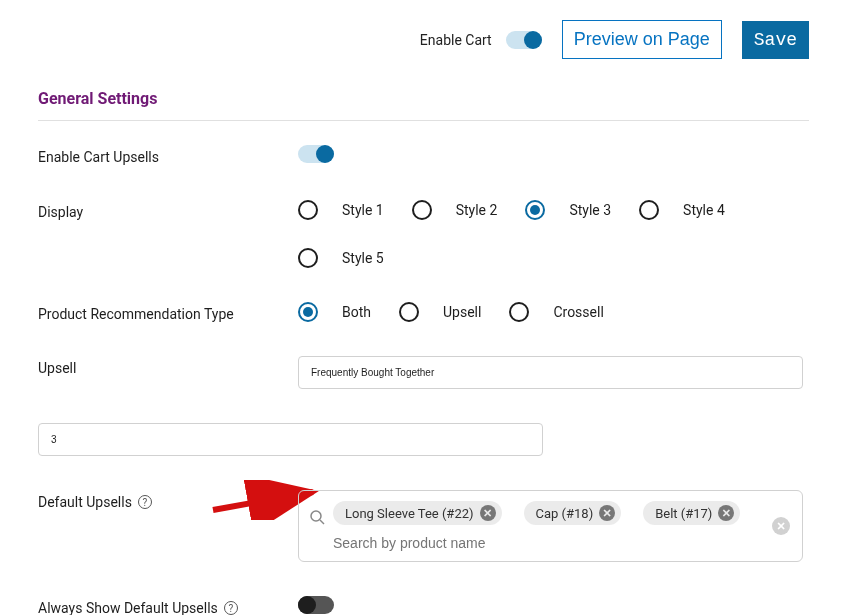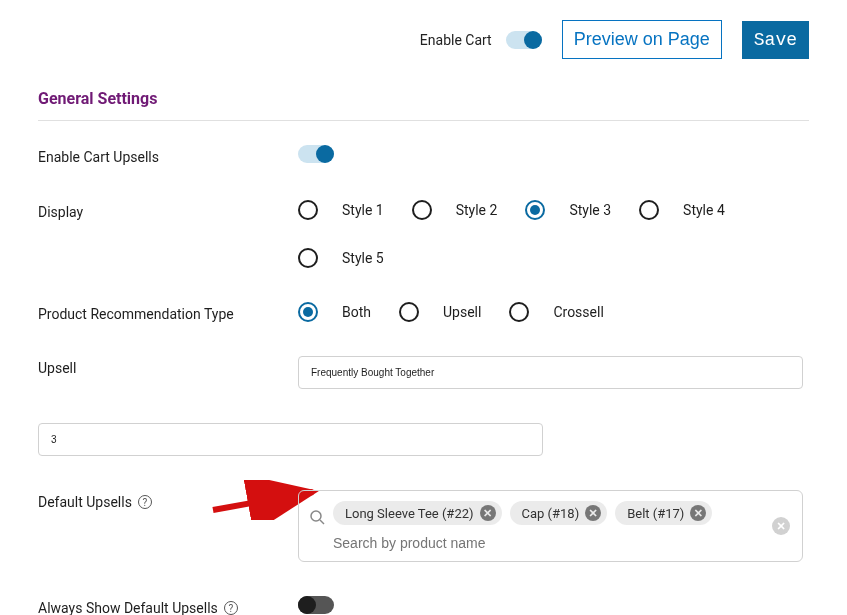--- a/index.html
+++ b/index.html
@@ -175,21 +175,21 @@
     }
     .tag-content {
       display: flex;
       flex-direction: column;
       gap: 10px;
       flex: 1;
     }
     .tag-row {
       display: flex;
       flex-wrap: wrap;
-      gap: 8px;
+      gap: 22px;
     }
     .tag {
       background: #ebebeb;
       border-radius: 14px;
       padding: 4px 6px 4px 12px;
       display: flex;
       align-items: center;
       gap: 6px;
       font-size: 13px;
       color: #333;

